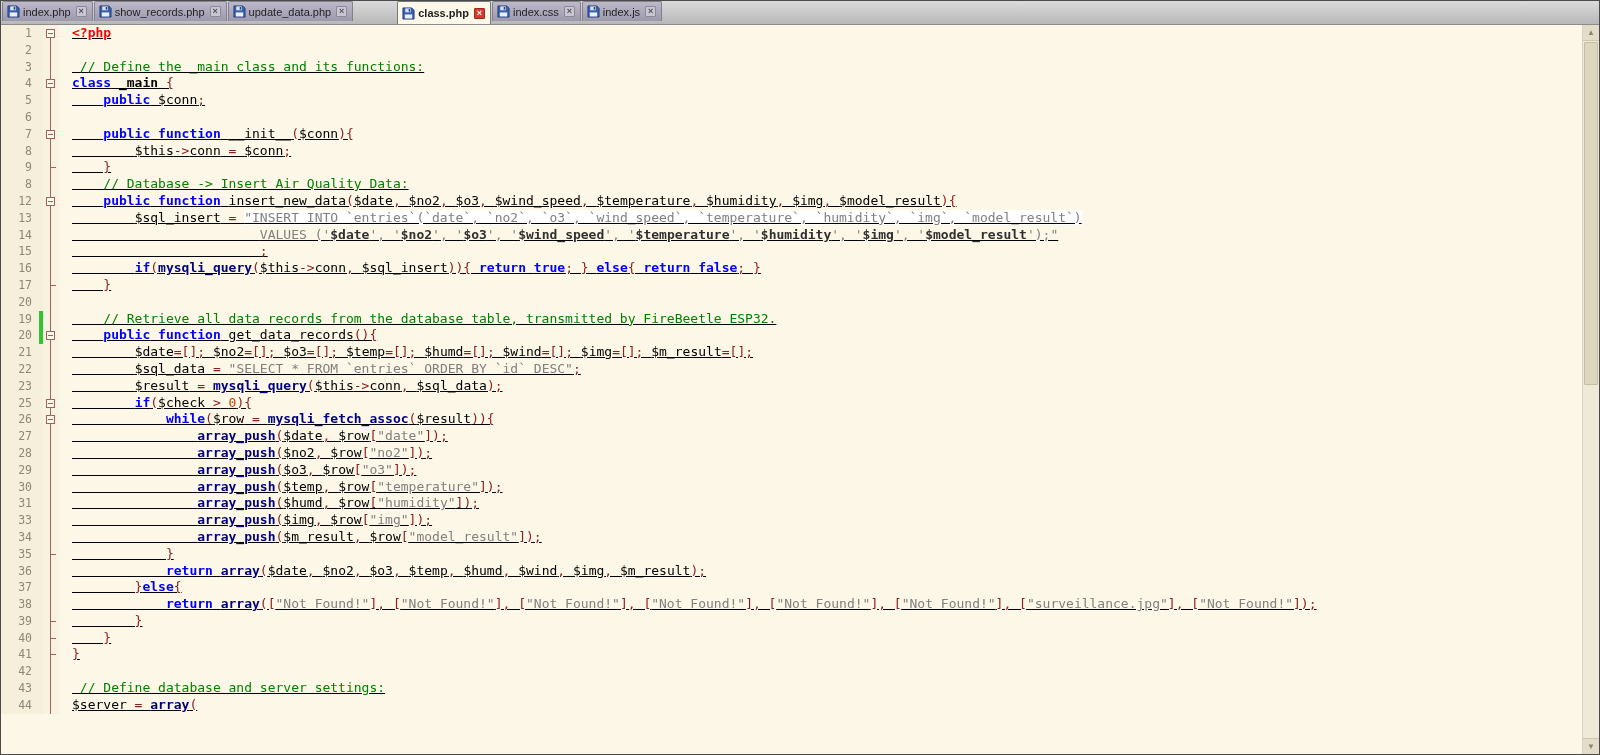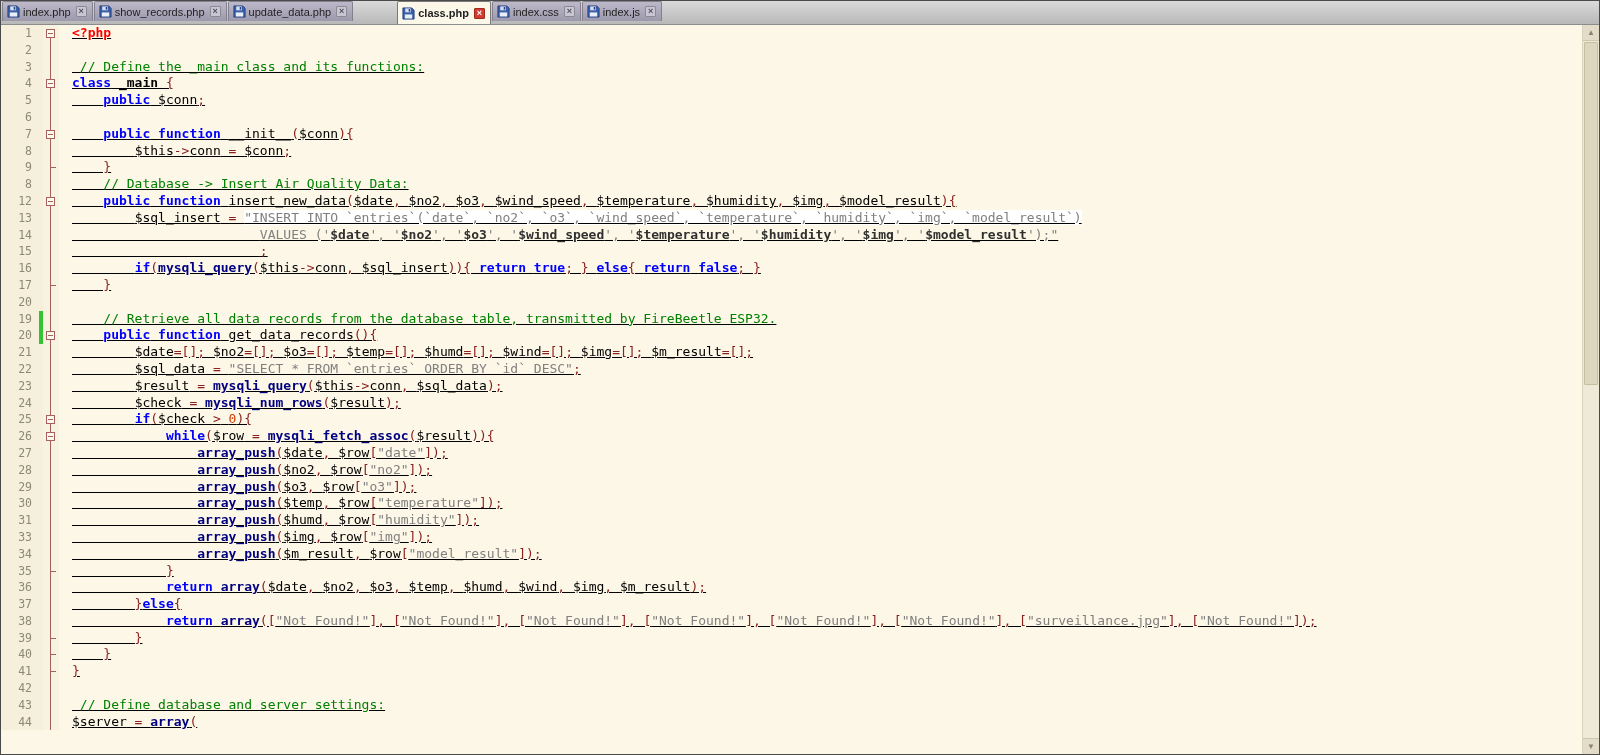--- a/index.html
+++ b/index.html
@@ -306,26 +306,20 @@
           <span class="fold f-v"></span>
           <span class="code"><span class="tk-p">        </span><span class="tk-v">$sql_data</span><span class="tk-o"> = </span><span class="tk-s">"SELECT * FROM `entries` ORDER BY `id` DESC"</span><span class="tk-o">;</span></span>
         </div>
         <div class="line">
           <span class="ln">23</span>
           <span class="chg"></span>
           <span class="fold f-v"></span>
           <span class="code"><span class="tk-p">        </span><span class="tk-v">$result</span><span class="tk-o"> = </span><span class="tk-f">mysqli_query</span><span class="tk-o">(</span><span class="tk-v">$this</span><span class="tk-o">-&gt;</span><span class="tk-p">conn</span><span class="tk-o">, </span><span class="tk-v">$sql_data</span><span class="tk-o">);</span></span>
         </div>
         <div class="line">
-          <span class="ln">24</span>
-          <span class="chg"></span>
-          <span class="fold f-v"></span>
-          <span class="code"><span class="tk-p">        </span><span class="tk-v">$check</span><span class="tk-o"> = </span><span class="tk-f">mysqli_num_rows</span><span class="tk-o">(</span><span class="tk-v">$result</span><span class="tk-o">);</span></span>
-        </div>
-        <div class="line">
           <span class="ln">25</span>
           <span class="chg"></span>
           <span class="fold f-box">
             <i class="bx"></i>
           </span>
           <span class="code"><span class="tk-p">        </span><span class="tk-k">if</span><span class="tk-o">(</span><span class="tk-v">$check</span><span class="tk-p"> </span><span class="tk-o">&gt;</span><span class="tk-p"> </span><span class="tk-n">0</span><span class="tk-o">){</span></span>
         </div>
         <div class="line">
           <span class="ln">26</span>
           <span class="chg"></span>

